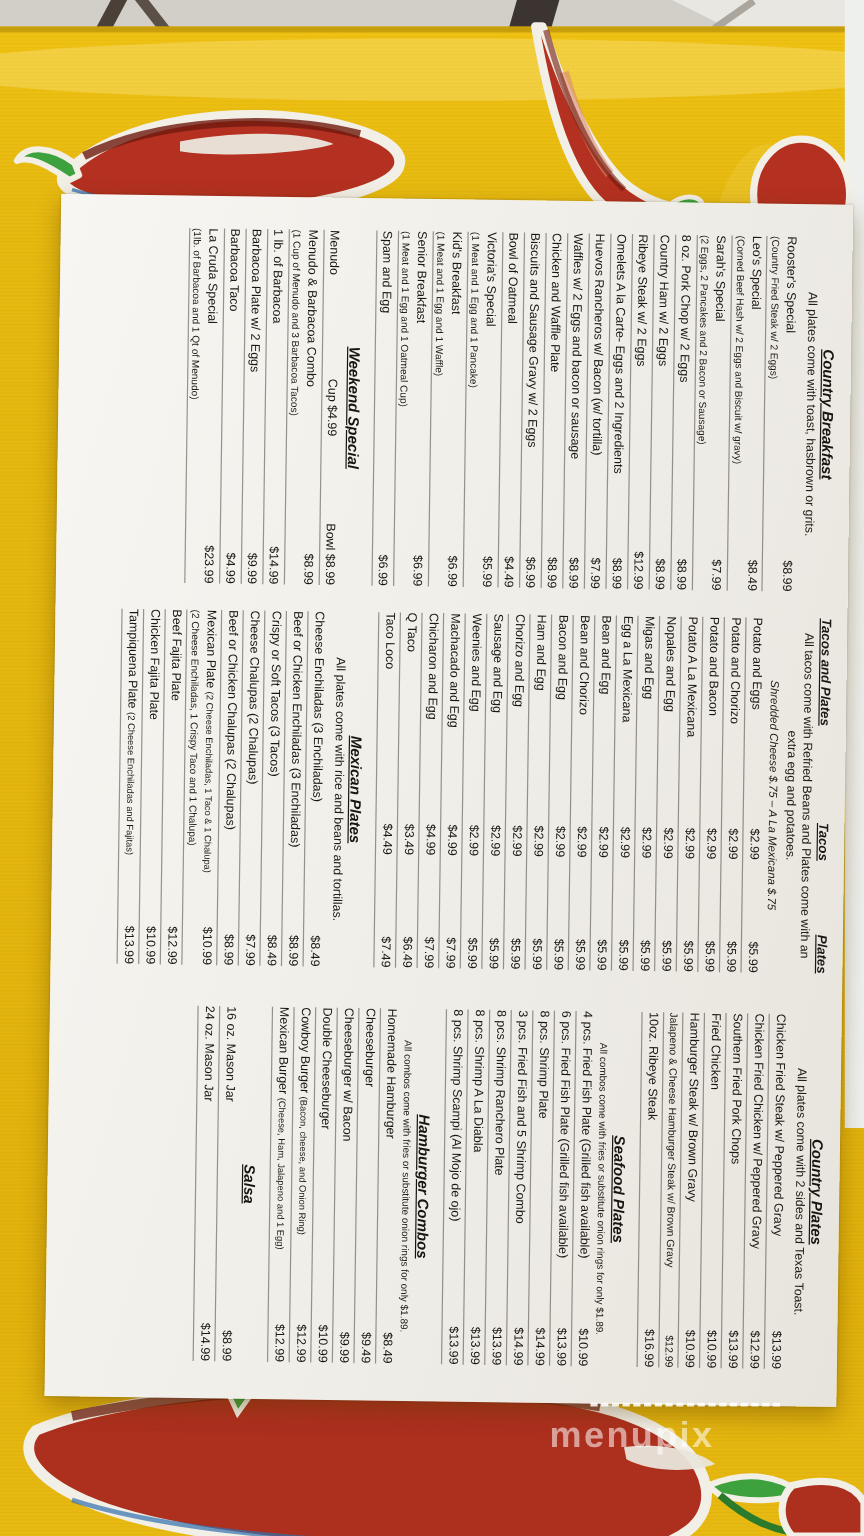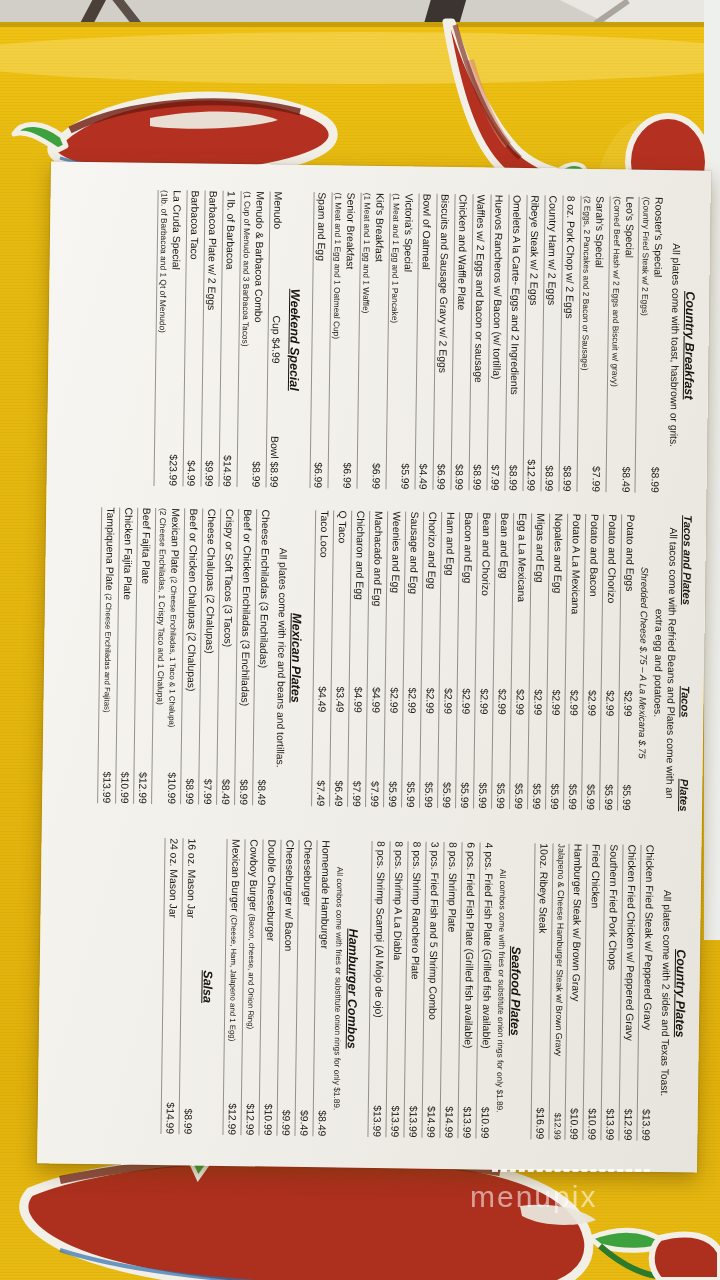--- a/index.html
+++ b/index.html
@@ -9,22 +9,22 @@
   }
   .scene{position:absolute;inset:0;}
   .decor{position:absolute;left:0;top:0;z-index:1;}
 
   
   .wm-line{
     position:absolute;left:492px;top:1169px;width:158px;z-index:6;
     border-top:3px dashed rgba(255,255,255,.85);
   }
   .wm-text{
-    position:absolute;left:470px;top:1180px;z-index:6;
-    font-size:30px;font-weight:400;letter-spacing:2px;
+    position:absolute;left:458px;top:1180px;z-index:6;
+    font-size:30px;font-weight:700;letter-spacing:2px;
     color:rgba(255,255,255,.55);
   }
 
   
   .paper{
     position:absolute;left:44px;top:166px;width:660px;height:1002px;z-index:4;
     background:linear-gradient(105deg,#f7f6f2 0%,#efede7 55%,#e6e4dc 100%);
     box-shadow:0 8px 20px rgba(90,60,0,.4),0 0 2px rgba(0,0,0,.25);
     transform:rotate(0.8deg);
   }

